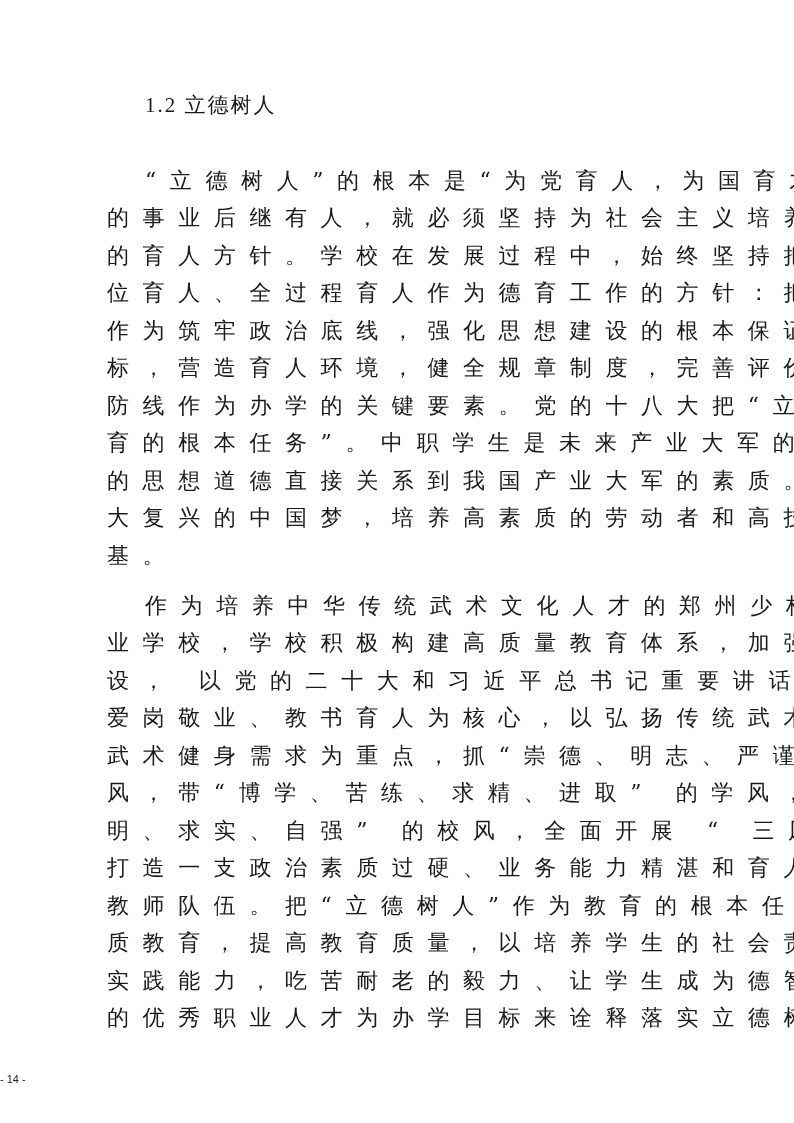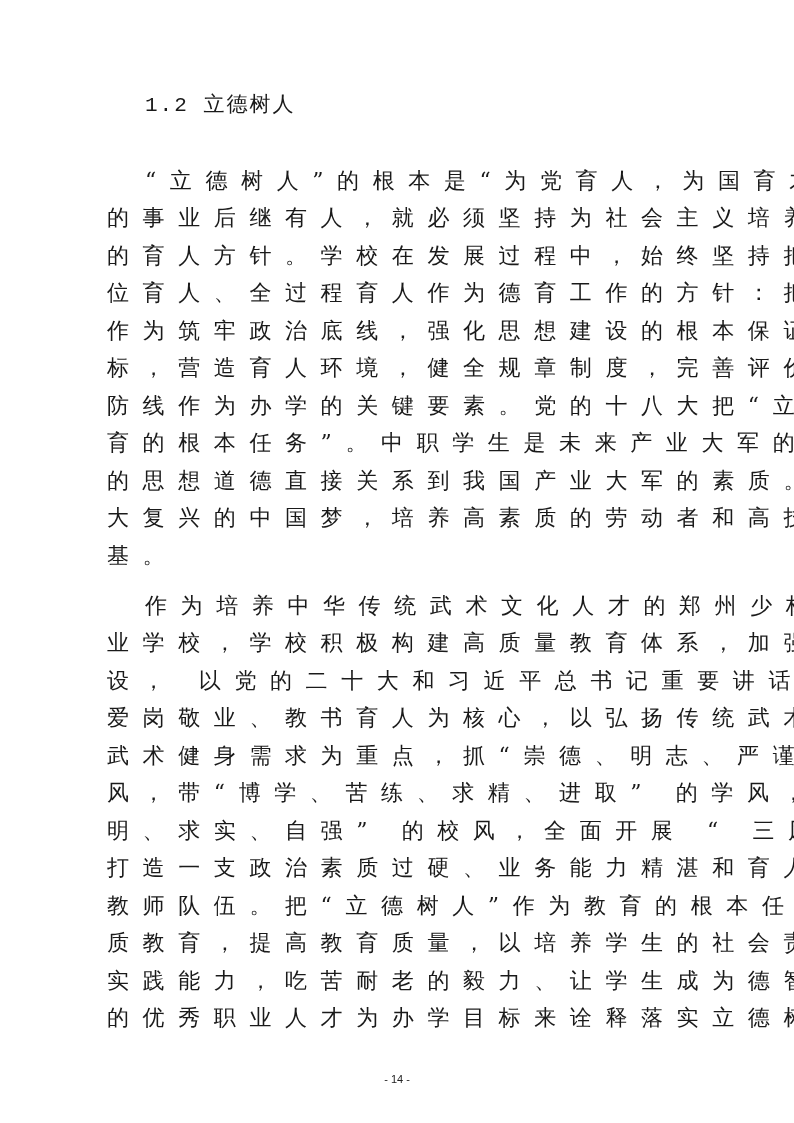--- a/index.html
+++ b/index.html
@@ -1,25 +1,25 @@
 <!DOCTYPE html>
 <html><head>
   <meta charset="utf-8">
   <style>
     html, body { margin: 0; padding: 0; background: #ffffff; }
     body { width: 794px; height: 1123px; position: relative; overflow: hidden;
       font-family: "DejaVu Serif", "Liberation Serif", serif; color: #1a1a1a; }
     .page { position: absolute; left: 0; top: 0; width: 794px; height: 1123px; }
-    .heading { position: absolute; font-family: Liberation Mono, monospace;
+    .heading { position: absolute; font-family: Liberation Serif, serif;
       font-size: 21px; line-height: 37.5px; white-space: nowrap; letter-spacing: 2px; }
     .h1 { left: 145px; top: 87px; }
     .h2 { left: 145px; top: 124px; }
     .line { position: absolute; left: 107px; width: 590px; font-size: 22px; line-height: 37.5px;
       white-space: nowrap; letter-spacing: 13.6px; }
-    .footer { position: absolute; left: 0; width: 794px; top: 1073px; text-align: center;
+    .footer { position: absolute; left: 0; width: 794px; top: 1073px; 
       font-family: "Liberation Sans", sans-serif; font-size: 11px; color: #222; }
   </style>
 </head>
 <body>
 
 <div class="page">
   <div class="heading h1">1.2 立德树人</div>
 
   <div>
     <div class="line" style="top:162px;left:145px;">“立德树人”的根本是“为党育人，为国育才”。保证党</div>

